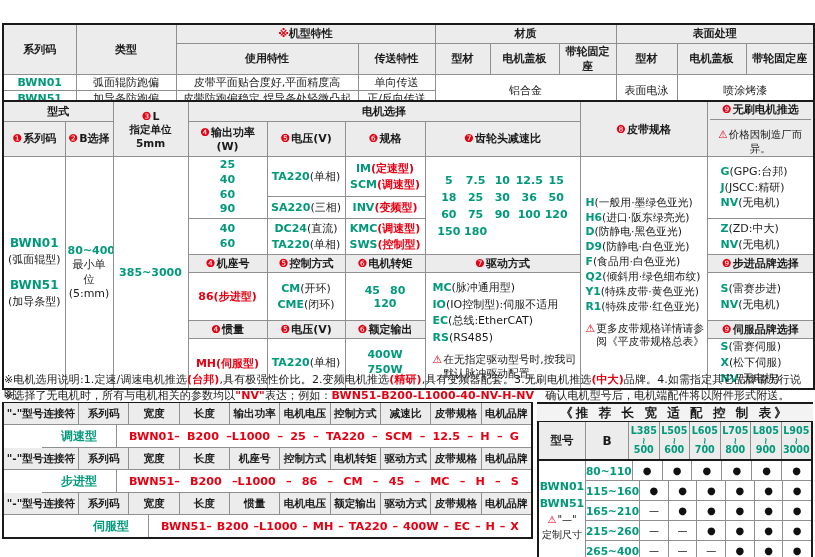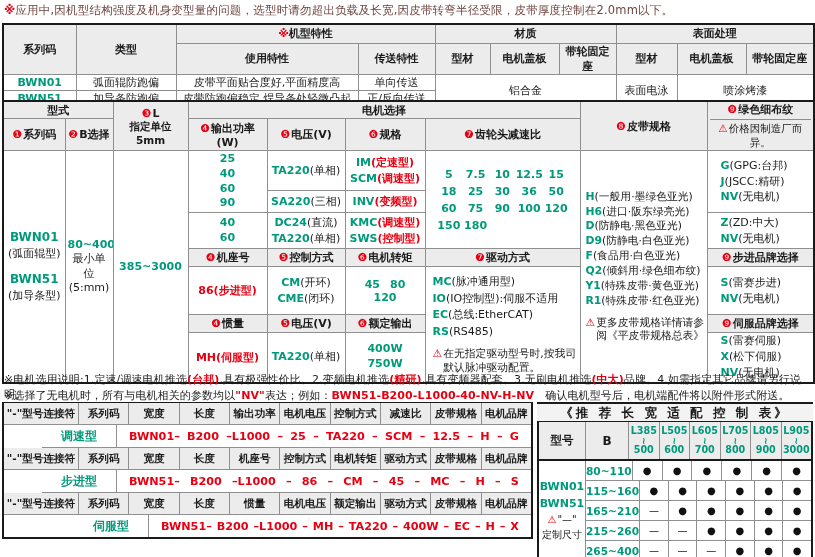--- a/index.html
+++ b/index.html
@@ -41,21 +41,21 @@
   .pline{line-height:1.45;white-space:nowrap;}
   .series-cell div{line-height:1.4;}
   .gap8{height:10px;}
   .brand-cell{text-align:left;padding-left:13px;}
   .belt-cell{text-align:left;padding-left:5px;}
   .belt-cell .pline{line-height:1.38;font-size:10.8px;}
   .drive-cell{text-align:left;padding-left:7px;}
   .drive-cell .pline{line-height:1.5;}
   .note-line{display:flex;align-items:flex-start;margin-top:7px;font-size:10.8px;line-height:1.25;}
   .note-line .txt{text-align:left;}
-  .bh-warn{font-weight:400;font-size:10.5px;display:block;border-top:1px solid var(--line);margin-top:2px;padding-top:2px;}
+  .bh-warn{font-weight:400;font-size:10.5px;display:block;border-top:1px solid var(--line);margin-top:2px;padding-top:8px;}
   .lhead .sub{font-size:10.5px;}
   
   .fn{position:absolute;left:4px;width:808px;font-size:11px;letter-spacing:.1px;}
   .fn .r{font-weight:700;}
   .fn1{top:372px;}
   .fn2{top:388px;}
   
   .sec-title{border-top:2px solid var(--heavy);background:#f3f3f3;font-weight:700;font-size:12.5px;letter-spacing:3px;text-align:center;height:17px;line-height:17px;}
   
   .ex-wrap{position:absolute;top:402px;left:2px;width:531px;}
@@ -88,23 +88,20 @@
   .fit-rows .fit-row:last-child{border-bottom:none;}
   .fb{flex:0 0 42px;display:flex;align-items:center;justify-content:center;color:var(--teal);font-weight:700;font-size:10.6px;}
   .fmarks{flex:1;display:flex;}
   .fmarks .li{flex:1;border-left:1px solid var(--line);display:flex;align-items:center;justify-content:center;font-size:10px;color:#111;}
 </style>
 </head>
 <body>
 
 <div class="page">
 
-  <div class="top-note">
-    <span class="r">※</span><span class="note-text">应用中,因机型结构强度及机身变型量的问题，选型时请勿超出负载及长宽,因皮带转弯半径受限，皮带厚度控制在2.0mm以下。</span>
-  </div>
 
   <table class="t1 outer">
     <colgroup>
       <col style="width:73px">
         <col style="width:100px">
         <col style="width:182px">
         <col style="width:77px">
       <col style="width:55px">
         <col style="width:69px">
         <col style="width:57px">
@@ -160,21 +157,21 @@
         <col style="width:127px">
         <col style="width:107px">
     </colgroup>
     <tbody>
         <tr style="height:16px">
       <th colspan="2"><span>型式</span></th>
       <th rowspan="2" class="lhead"><span class="num">❸</span><span>L</span><span class="sub">指定单位5mm</span></th>
       <th colspan="4"><span>电机选择</span></th>
       <th rowspan="2"><span class="num">❽</span><span>皮带规格</span></th>
       <th rowspan="2">
-        <span class="num">❾</span><span>绿色细布纹</span>
+        <span class="num">❾</span><span>无刷电机推选</span>
         <span class="bh-warn"><span class="warn-i">⚠</span><span>价格因制造厂而异。</span></span>
       </th>
     </tr>
     <tr style="height:16px">
       <th><span class="num">❶</span><span>系列码</span></th>
       <th><span class="num">❷</span><span>B选择</span></th>
       <th><span class="num">❹</span><span>输出功率(W)</span></th>
       <th><span class="num">❺</span><span>电压(V)</span></th>
       <th><span class="num">❻</span><span>规格</span></th>
       <th><span class="num">❼</span><span>齿轮头减速比</span></th>

